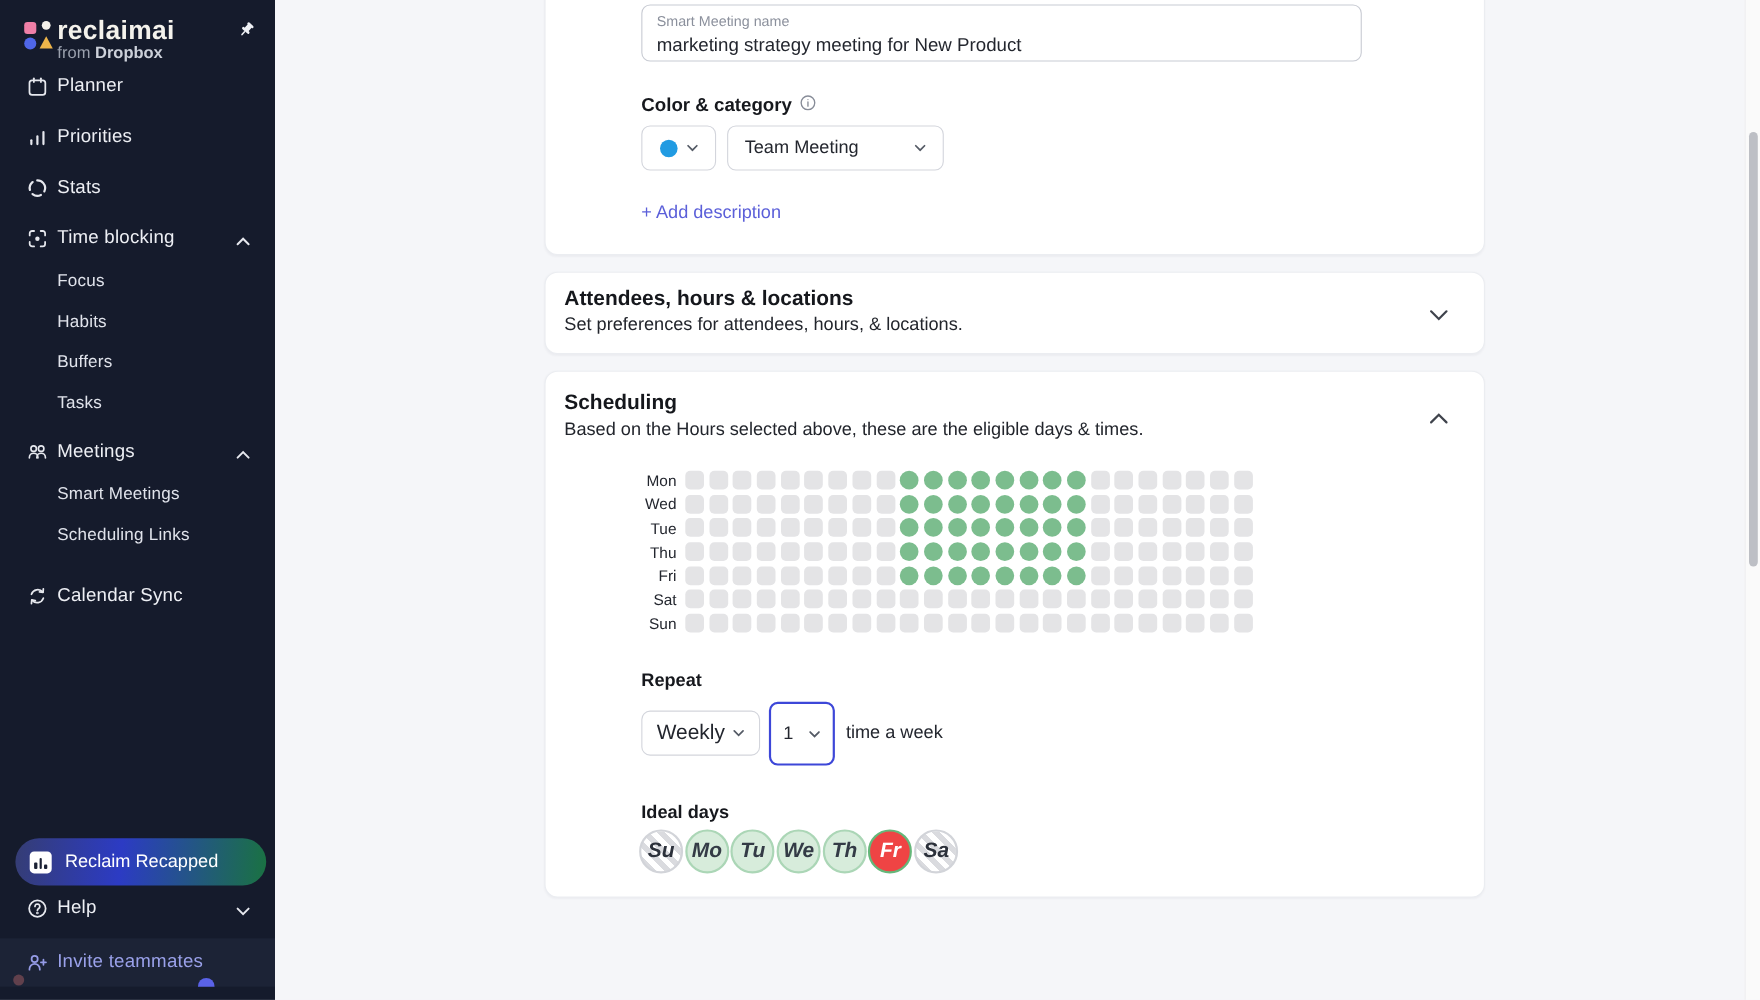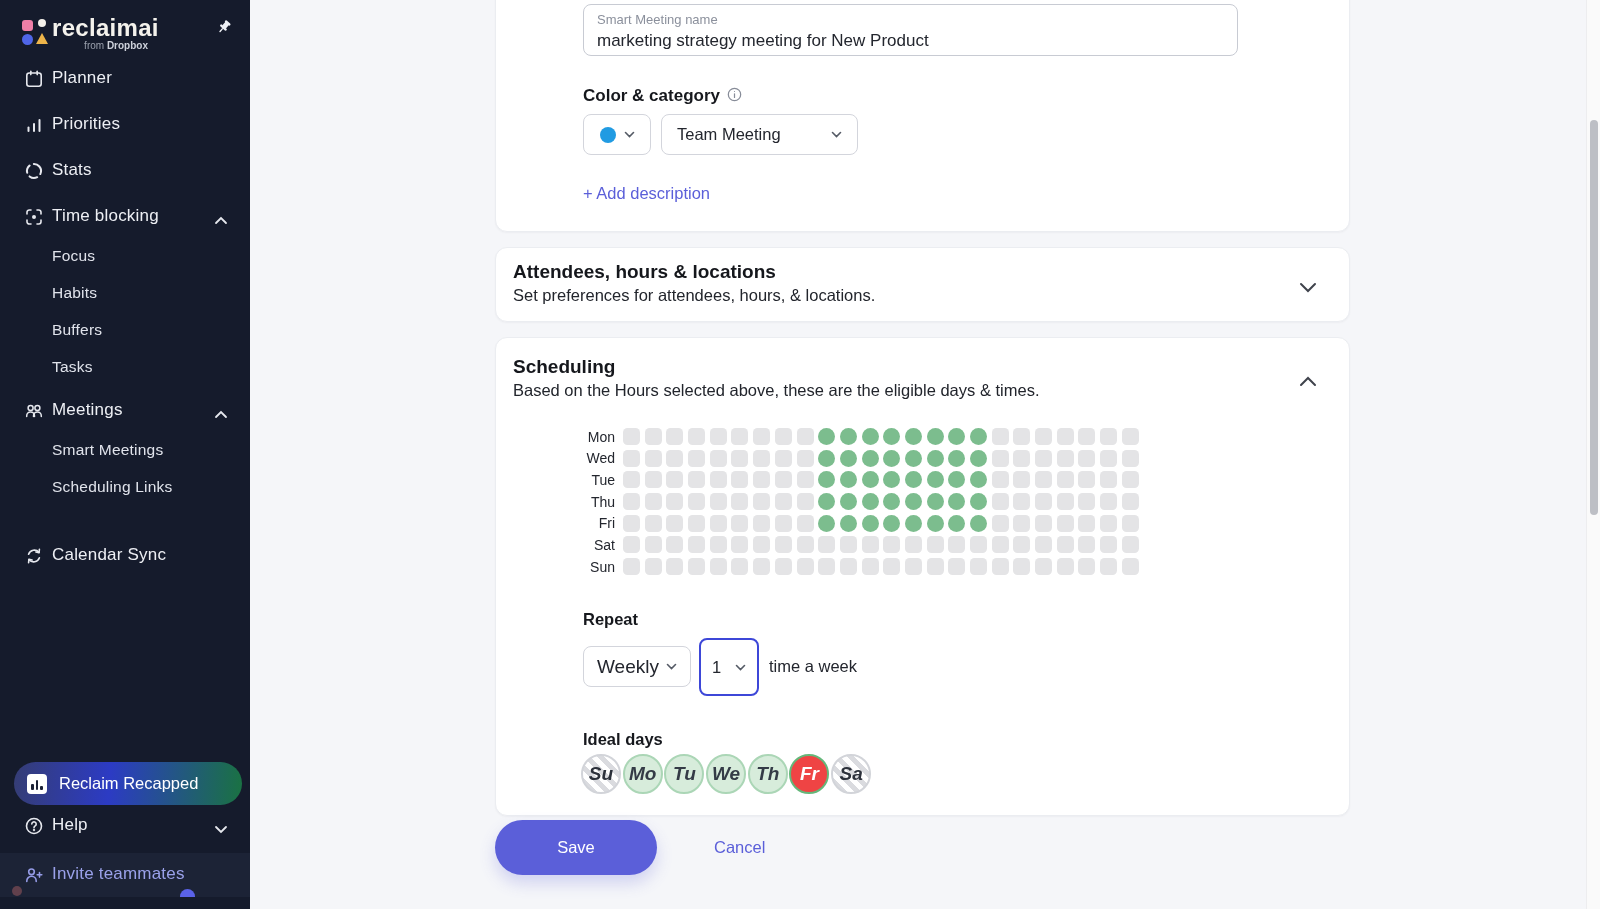--- a/index.html
+++ b/index.html
@@ -13,21 +13,21 @@
   .brand { position:absolute; left:0; top:0; width:250px; height:64px; }
   .logo-mark { position:absolute; left:22px; top:19px; width:27px; height:27px; }
   .lm-sq { position:absolute; left:0; top:1px; width:11px; height:11px; border-radius:3px; background:#ef7fa7; }
   .lm-c1 { position:absolute; left:16px; top:0; width:8px; height:8px; border-radius:50%; background:#f4f1ea; }
   .lm-c2 { position:absolute; left:0; top:15px; width:11px; height:11px; border-radius:50%; background:#4f66e8; }
   .lm-tri { position:absolute; left:14px; top:14px; width:0; height:0;
     border-left:6.5px solid transparent; border-right:6.5px solid transparent; border-bottom:11px solid #eeb54a; }
   .wordmark { position:absolute; left:52px; top:14px; font-size:24px; font-weight:700;
     letter-spacing:.3px; color:#f4f2ec; }
   .fromline { position:absolute; left:52px; top:40px; width:96px; text-align:right;
-    font-size:10px; color:#9aa0ad; }
+    font-size:15px; color:#9aa0ad; }
   .fromline b { color:#cdd1da; }
   .pin { position:absolute; left:215px; top:18px; width:18px; height:18px; cursor:pointer; }
 
   .nav-row { position:absolute; left:0; width:250px; height:40px; cursor:pointer; }
   .nav-ico { position:absolute; left:24px; top:10px; width:20px; height:20px; }
   .nav-label { position:absolute; left:52px; top:9px; font-size:17px; font-weight:500;
     letter-spacing:.2px; color:#edeff4; white-space:nowrap; }
   .nav-row.sub .nav-label { font-size:15.5px; font-weight:400; color:#e0e3eb; }
   .nav-chev { position:absolute; left:214px; top:14px; width:16px; height:12px; }
 
@@ -204,21 +204,21 @@
           <span class="nav-chev"><svg width="14" height="9" viewBox="0 0 14 9" fill="none" stroke="#e6e8ee" stroke-width="1.8" stroke-linecap="round">
               <polyline points="2,7 7,2 12,7"></polyline>
             </svg></span>
         </div>
         <div class="nav-row sub" style="top: 432px;">
           <span class="nav-label">Smart Meetings</span>
         </div>
         <div class="nav-row sub" style="top: 469px;">
           <span class="nav-label">Scheduling Links</span>
         </div>
-        <div class="nav-row" style="top: 536px; padding-left: 28px;">
+        <div class="nav-row" style="top: 522px; padding-left: 28px;">
           <span class="nav-ico"><svg width="20" height="20" viewBox="0 0 20 20" fill="none" stroke="#e6e8ee" stroke-width="1.6" stroke-linecap="round" stroke-linejoin="round">
               <path d="M4.6 8.2a6 6 0 0 1 10.3-1.9"></path>
               <polyline points="15.4,3.3 15.1,6.6 11.9,6"></polyline>
               <path d="M15.4 11.8a6 6 0 0 1-10.3 1.9"></path>
               <polyline points="4.6,16.7 4.9,13.4 8.1,14"></polyline>
             </svg></span>
           <span class="nav-label">Calendar Sync</span>
         </div>
       </nav>
     <div class="recapped">
@@ -536,23 +536,19 @@
             <div class="chip unavail">Su</div>
             <div class="chip avail">Mo</div>
             <div class="chip avail">Tu</div>
             <div class="chip avail">We</div>
             <div class="chip avail">Th</div>
             <div class="chip sel">Fr</div>
             <div class="chip unavail">Sa</div>
           </div>
       </section>
 
-      <div class="actions">
-        <button class="save-btn">Save</button>
-        <span class="cancel-link">Cancel</span>
-      </div>
     </div>
 
     <div class="scrollbar">
       <div class="thumb"></div>
     </div>
   </main>
 </div>
 
 </body></html>

